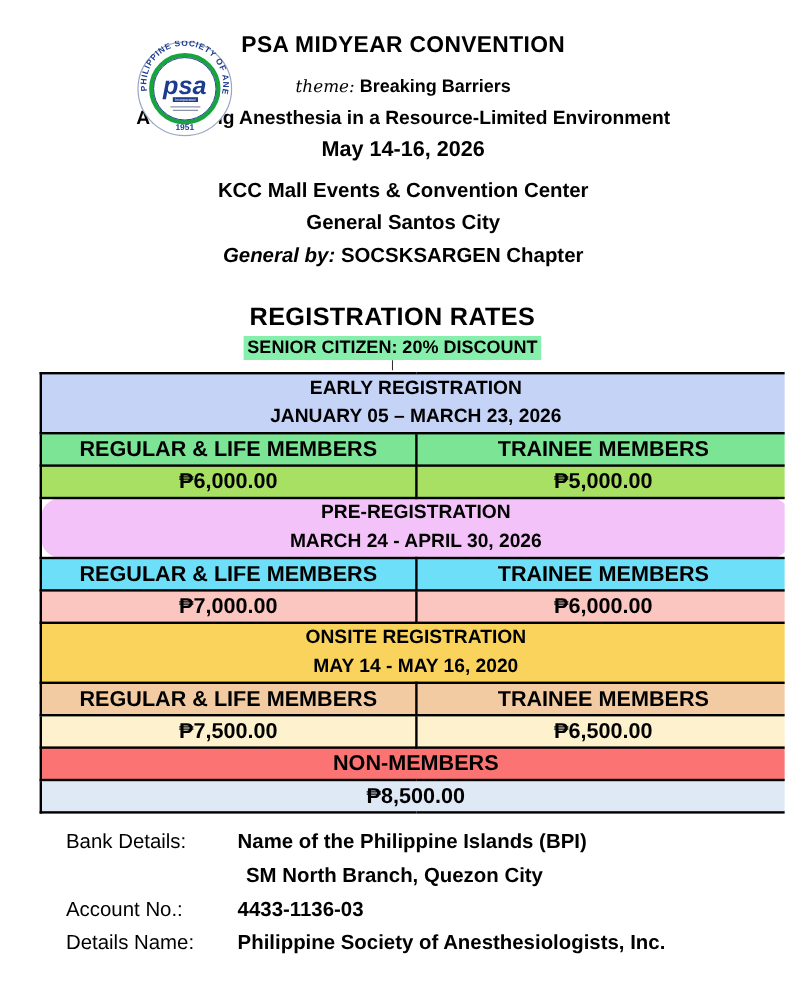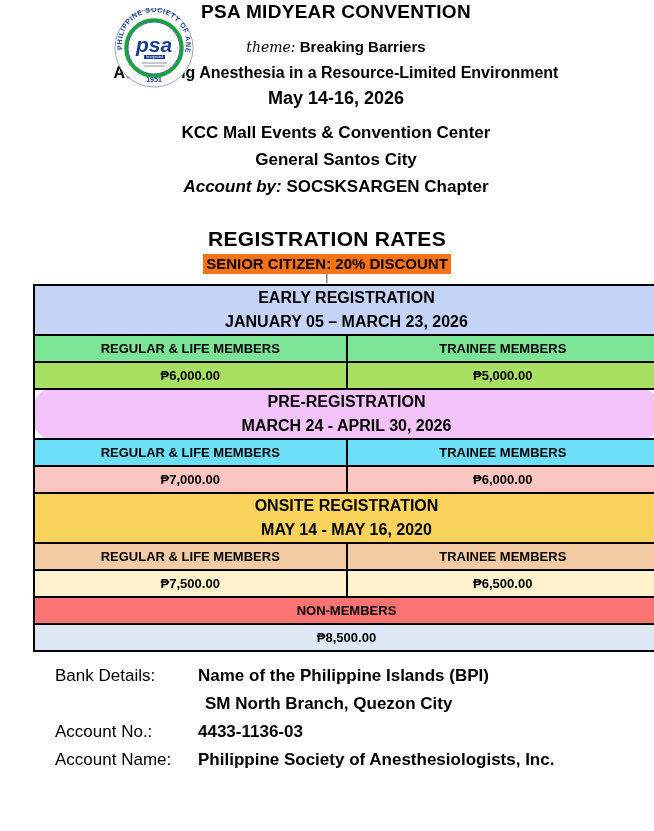--- a/index.html
+++ b/index.html
@@ -9,21 +9,21 @@
     width:654px; height:831px;
     background:#ffffff;
     font-family:"Liberation Sans", sans-serif;
     color:#000000;
     overflow:hidden;
   }
   .header { position:relative; text-align:center; padding-left:18px; }
   .logo {
     position:absolute; left:114px; top:8px; width:80px; height:80px;
   }
-  .line-title   { font-size:19px; font-weight:bold; letter-spacing:0.3px; line-height:24px; }
+  .line-title   { margin-top:26px; font-size:19px; font-weight:bold; letter-spacing:0.3px; line-height:24px; }
   .line-theme   { margin-top:12px; font-size:15px; line-height:22px; }
   .theme-label  { font-family:"DejaVu Serif", serif; font-style:italic; font-size:14px; font-weight:normal; }
   .theme-value  { font-weight:bold;text-align:center; }
   .line-subtitle{ margin-top:4px; font-size:16px; font-weight:bold; line-height:21px; }
   .line-dates   { margin-top:4px; font-size:18px; font-weight:bold; line-height:23px; }
   .line-venue1  { margin-top:12px; font-size:17px; font-weight:bold; line-height:22px; }
   .line-venue2  { margin-top:5px; font-size:17px; font-weight:bold; line-height:22px; }
   .line-hosted  { margin-top:5px; font-size:17px; line-height:22px; }
   .hosted-label { font-weight:bold; font-style:italic; }
   .hosted-value { font-weight:bold; }
@@ -39,21 +39,21 @@
     table-layout:fixed;
     text-align:center;
   }
   table.rates-table td {
     border:2px solid #000000;
     font-weight:bold;
     padding:0;
   }
   td.sec-header { height:50px; font-size:16px; }
   td.sec-header div { line-height:24px; }
-  td.cell  { height:25px; font-size:13px; line-height:25px; }
+  td.cell  { height:25px; font-size:18px; line-height:25px; }
 
   .bank {
     margin:10px 0 0 55px;
     font-size:17px;
   }
   .bank-row { display:flex; line-height:28px; }
   .bank-label { width:143px; font-weight:normal; flex:0 0 auto; }
   .bank-value { font-weight:bold; }
   .bank-value.indent { padding-left:7px; }
 </style>
@@ -89,29 +89,29 @@
       <span class="theme-label">theme:</span>
       <span class="theme-value">Breaking Barriers</span>
     </div>
 
     <div class="line-subtitle">Advancing Anesthesia in a Resource-Limited Environment</div>
     <div class="line-dates">May 14-16, 2026</div>
     <div class="line-venue1">KCC Mall Events &amp; Convention Center</div>
     <div class="line-venue2">General Santos City</div>
 
     <div class="line-hosted">
-      <span class="hosted-label">Account by:</span>
+      <span class="hosted-label">General by:</span>
       <span class="hosted-value">SOCSKSARGEN Chapter</span>
     </div>
   </div>
 
   <div class="rates-title">REGISTRATION RATES</div>
 
   <div class="discount-wrap">
-    <span class="discount" style="background-color: #f97316;">SENIOR CITIZEN: 20% DISCOUNT</span>
+    <span class="discount" style="background-color: #86efac;">SENIOR CITIZEN: 20% DISCOUNT</span>
   </div>
 
   <div class="cursor-mark">|</div>
 
   <table class="rates-table">
     <tbody>
 
       <tr>
         <td colspan="2" class="sec-header" style="background-color: rgb(197, 211, 247);">
           <div>EARLY REGISTRATION</div>
@@ -173,18 +173,18 @@
     </div>
     <div class="bank-row">
       <span class="bank-label"></span>
       <span class="bank-value indent">SM North Branch, Quezon City</span>
     </div>
     <div class="bank-row">
       <span class="bank-label">Account No.:</span>
       <span class="bank-value">4433-1136-03</span>
     </div>
     <div class="bank-row">
-      <span class="bank-label">Account Name:</span>
+      <span class="bank-label">Details Name:</span>
       <span class="bank-value">Philippine Society of Anesthesiologists, Inc.</span>
     </div>
   </div>
 
 </div>
 
 </body></html>

